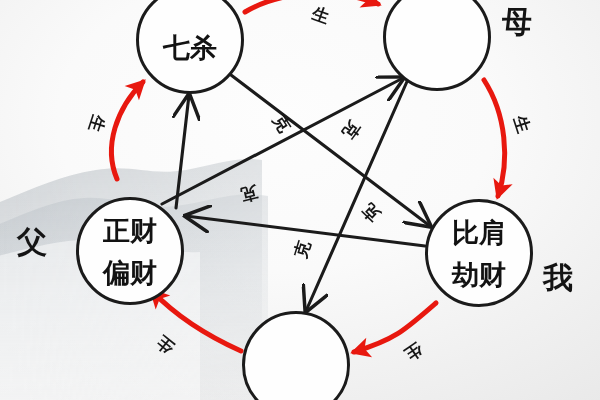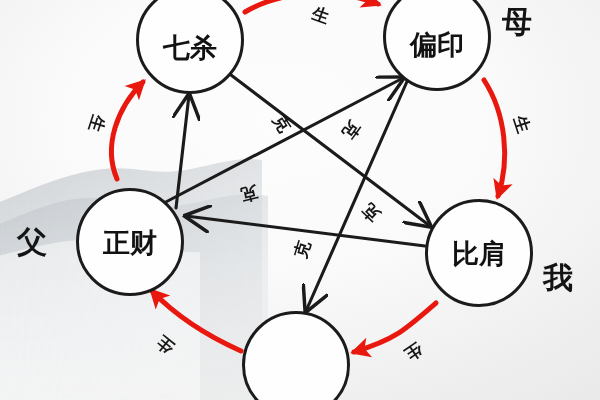--- a/index.html
+++ b/index.html
@@ -128,32 +128,33 @@
 
       <line x1="409" y1="77" x2="306" y2="311"></line>
     </g>
   </svg>
 
   <div class="node" style="left:136px;top:-14px;width:108px;height:108px;">
     <span class="ln ln2">七杀</span>
   </div>
 
   <div class="node" style="left:383px;top:-17px;width:108px;height:108px;">
-    <span class="ln ln2">偏印</span>
   </div>
 
   <div class="node" style="left:425px;top:199px;width:108px;height:108px;">
     <span class="ln">比肩</span>
+    <span class="ln ln2">劫财</span>
   </div>
 
   <div class="node" style="left:242px;top:311px;width:108px;height:108px;">
   </div>
 
-  <div class="node" style="left:76px;top:188px;width:108px;height:108px;">
+  <div class="node" style="left:76px;top:197px;width:108px;height:108px;">
     <span class="ln">正财</span>
+    <span class="ln ln2">偏财</span>
   </div>
 
   <div class="sidelab" style="left:502px;top:2px;">母</div>
   <div class="sidelab" style="left:543px;top:258px;">我</div>
   <div class="sidelab" style="left:17px;top:222px;">父</div>
 
   <div class="shenglab" style="left:88px;top:112px;transform:rotate(108deg);">生</div>
   <div class="shenglab" style="left:312px;top:4px;transform:rotate(20deg);">生</div>
   <div class="shenglab" style="left:513px;top:113px;transform:rotate(72deg);">生</div>
   <div class="shenglab" style="left:405px;top:340px;transform:rotate(145deg);">生</div>

